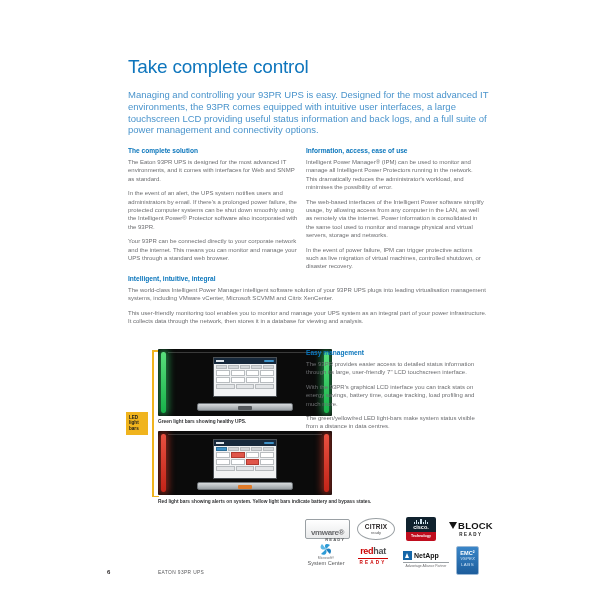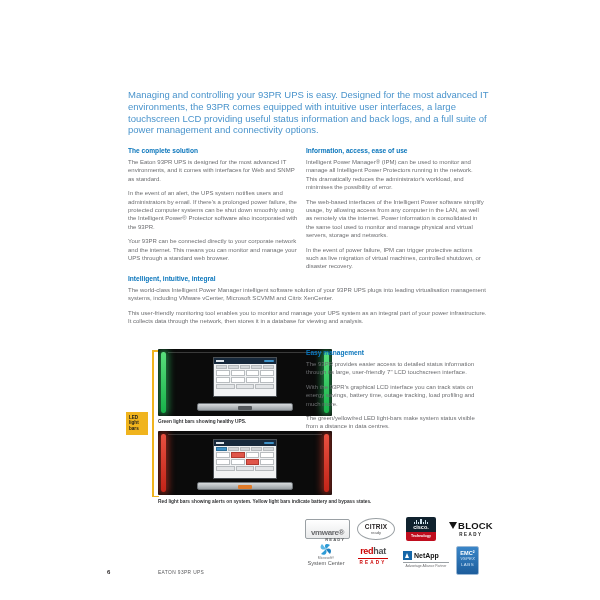--- a/index.html
+++ b/index.html
@@ -123,20 +123,21 @@
   .emc .l3 { font-size:4.4px; color:#cfe3f5; line-height:5px; letter-spacing:0.5px; }
 
   .footer-num { position:absolute; left:107px; top:569px; font-size:6px; font-weight:bold; color:#231f20; }
   .footer-doc { position:absolute; left:158px; top:570px; font-size:4.8px; color:#58595b; letter-spacing:0.4px; }
 </style>
 </head>
 <body>
 
 <div id="page">
 
+  <h1 class="page-title">Take complete control</h1>
   <p class="intro">Managing and controlling your 93PR UPS is easy. Designed for the most advanced IT environments, the 93PR comes equipped with intuitive user interfaces, a large touchscreen LCD providing useful status information and back logs, and a full suite of power management and connectivity options.</p>
 
   <div class="col-left">
     <div class="col-heading">The complete solution</div>
     <p class="body-p">The Eaton 93PR UPS is designed for the most advanced IT environments, and it comes with interfaces for Web and SNMP as standard.</p>
     <p class="body-p">In the event of an alert, the UPS system notifies users and administrators by email. If there's a prolonged power failure, the protected computer systems can be shut down smoothly using the Intelligent Power® Protector software also incorporated with the 93PR.</p>
     <p class="body-p">Your 93PR can be connected directly to your corporate network and the internet. This means you can monitor and manage your UPS through a standard web browser.</p>
   </div>
 
   <div class="col-right">

